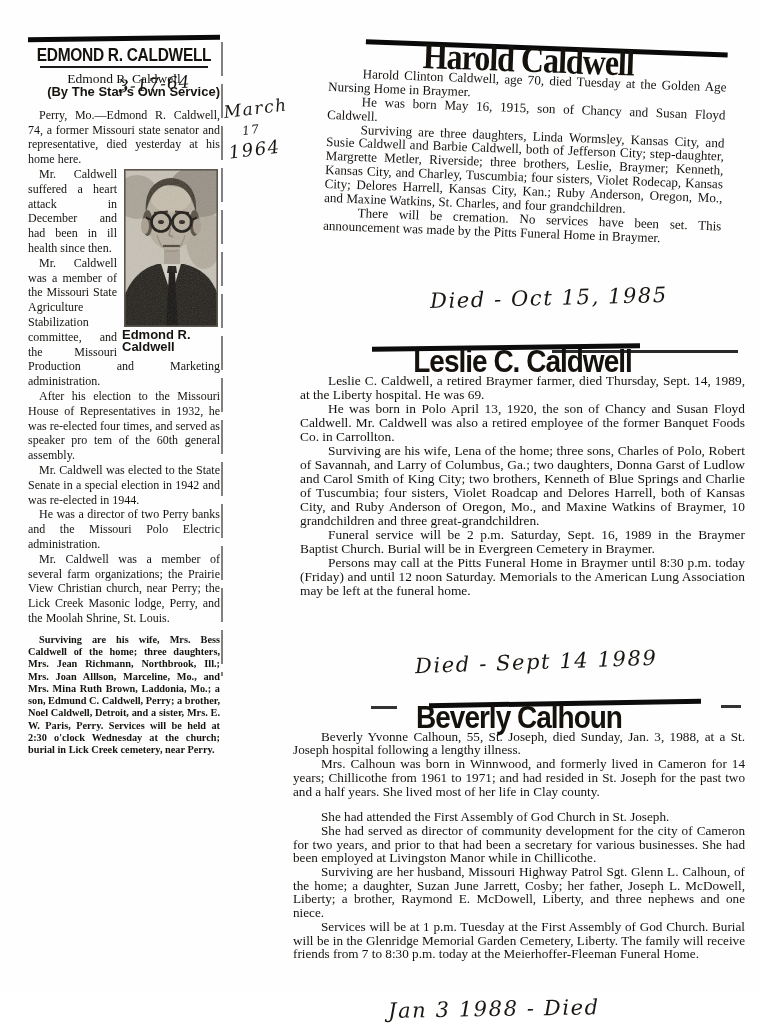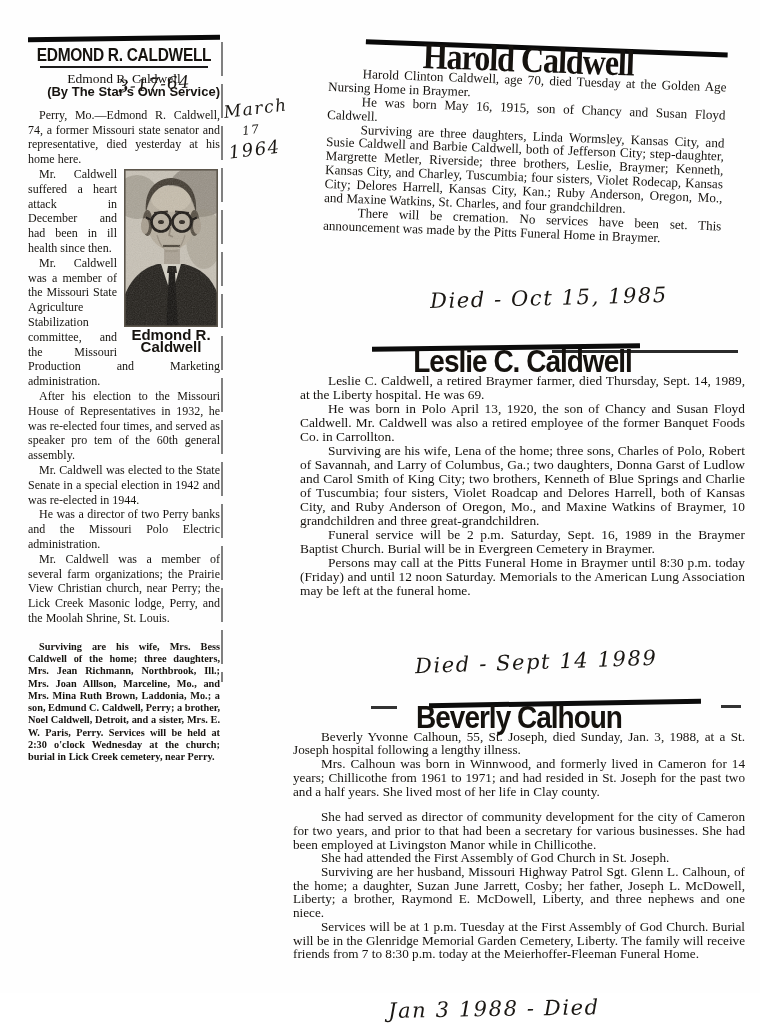--- a/index.html
+++ b/index.html
@@ -29,23 +29,23 @@
     font-size: 15.5px; letter-spacing: -0.3px; transform: scaleY(1.2); white-space: nowrap;
   }
   .ed-underline { height: 2px; background: #1c1c1c; width: 88%; margin: 0 auto 3px; }
   .ed-byline { text-align: center; font-size: 13.5px; line-height: 16px; text-indent: 0; }
   .ed-source { text-align: right; font-family: "Liberation Sans", sans-serif; font-weight: bold; font-size: 13px; line-height: 10px; margin-bottom: 11px; }
   #edmond-clipping p { margin: 0; text-indent: 11px; }
   .photo-box { float: right; width: 98px; margin: 2px 0 2px 5px; }
   .photo-frame { width: 94px; height: 158px; margin: 0 auto; display: block; }
   .photo-caption {
     font-family: "Liberation Sans", sans-serif; font-weight: bold;
-    font-size: 15px; line-height: 12.5px; text-align: center; margin-top: 2px; text-indent: 0;
-  }
-  .ed-fine { font-size: 10.3px; line-height: 12.3px; font-weight: bold; margin-top: 15px; }
+    font-size: 13px; line-height: 12.5px; text-align: left; margin-top: 2px; text-indent: 0;
+  }
+  .ed-fine { font-size: 10.3px; line-height: 12.3px; font-weight: bold; margin-top: 8px; }
   .ed-fine p { text-indent: 8px; }
 
   
   .ob { position: absolute; text-align: justify; color: #15120e; }
   .ob p { margin: 0; }
   .ob p:empty { height: 12px; }
 
   #harold-clipping { left: 330px; top: 38px; width: 398px; transform: rotate(2.1deg); transform-origin: 0 0;
     font-size: 13.1px; line-height: 13.9px; }
   #harold-clipping p { text-indent: 34px; }
@@ -184,22 +184,22 @@
     <div class="rule-row">
       <div class="b-rule0"></div>
       <div class="b-rule1"></div>
       <div class="b-rule2"></div>
     </div>
     <h1 class="sans-head">Beverly Calhoun</h1>
     <div>
         <p>Beverly Yvonne Calhoun, 55, St. Joseph, died Sunday, Jan. 3, 1988, at a St. Joseph hospital following a lengthy illness.</p>
         <p>Mrs. Calhoun was born in Winnwood, and formerly lived in Cameron for 14 years; Chillicothe from 1961 to 1971; and had resided in St. Joseph for the past two and a half years. She lived most of her life in Clay county.</p>
         <p></p>
+        <p>She had attended the First Assembly of God Church in St. Joseph.</p>
         <p>She had served as director of community development for the city of Cameron for two years, and prior to that had been a secretary for various businesses. She had been employed at Livingston Manor while in Chillicothe.</p>
-        <p>She had attended the First Assembly of God Church in St. Joseph.</p>
         <p>Surviving are her husband, Missouri Highway Patrol Sgt. Glenn L. Calhoun, of the home; a daughter, Suzan June Jarrett, Cosby; her father, Joseph L. McDowell, Liberty; a brother, Raymond E. McDowell, Liberty, and three nephews and one niece.</p>
         <p>Services will be at 1 p.m. Tuesday at the First Assembly of God Church. Burial will be in the Glenridge Memorial Garden Cemetery, Liberty. The family will receive friends from 7  to 8:30 p.m. today at the Meierhoffer-Fleeman Funeral Home.</p>
       </div>
   </div>
 
   <div class="hand" id="note-edmond-date">3-17-64</div>
   <div class="hand" id="note-march">
     <span class="m1">March</span>
     <span class="m2">17</span>
     <span class="m3">1964</span>

